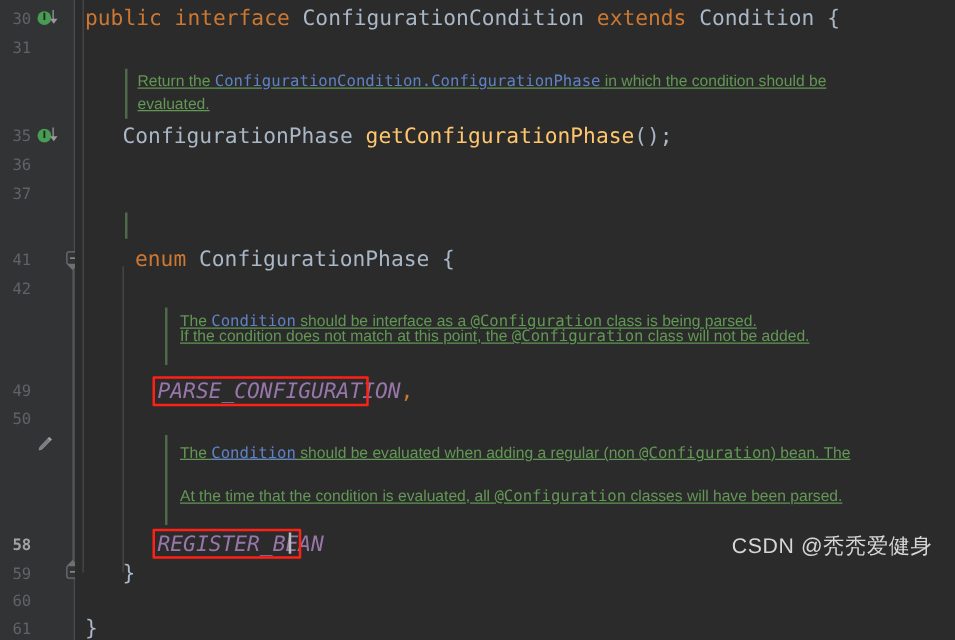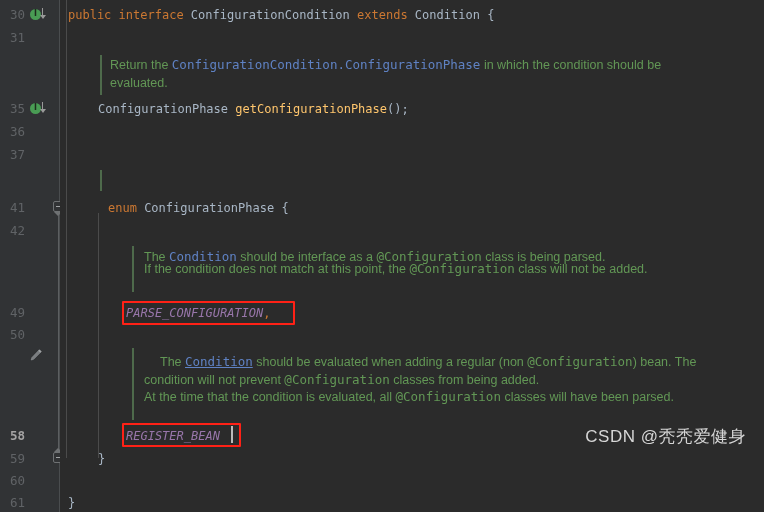--- a/index.html
+++ b/index.html
@@ -151,32 +151,33 @@
     left: 60px; top: 0;
     width: 704px; height: 512px;
     background: #2B2B2B;
     overflow: hidden;
   }
   .code-line {
     position: absolute;
     left: 0;
     white-space: pre;
     font-family: "DejaVu Sans Mono", monospace;
-    font-size: 12px;
+    font-size: 17px;
     line-height: 14px;
     color: #A9B7C6;
   }
   .doc-line {
     position: absolute;
     left: 0;
     white-space: pre;
     font-family: "Liberation Sans", sans-serif;
     font-size: 12.5px;
     line-height: 14px;
     color: #629755;
+    text-decoration: underline;
   }
   .doc-line .mono {
     font-family: "DejaVu Sans Mono", monospace;
     font-size: 12.5px;
   }
 
   .kw    { color: #CC7832; }
   .ident { color: #A9B7C6; }
   .mname { color: #FFC66D; }
   .plain { color: #A9B7C6; }
@@ -310,22 +311,21 @@
     <div class="code-line" style="left:38px; top:102px;text-align:right;"><span class="ident">ConfigurationPhase</span> <span class="mname">getConfigurationPhase</span><span class="plain">();</span></div>
 
 
     <div class="code-line" style="left:48px; top:201px;"><span class="kw">enum</span> <span class="ident">ConfigurationPhase</span> <span class="plain">{</span></div>
 
     <div class="doc-line" style="left:84px; top:250px;"><span>The </span><span class="doclink">Condition</span><span> should be interface as a </span><span class="mono">@Configuration</span><span> class is being parsed.</span></div>
     <div class="doc-line" style="left:84px; top:262px;text-align:right;"><span>If the condition does not match at this point, the </span><span class="mono">@Configuration</span><span> class will not be added.</span></div>
 
     <div class="code-line" style="left:66px; top:306px;"><span class="enumv">PARSE_CONFIGURATION</span><span class="kw">,</span></div>
 
-    <div class="doc-line" style="left:100px; top:355px;text-align:right;"><span>The </span><span class="doclink-u">Condition</span><span> should be evaluated when adding a regular (non </span><span class="mono">@Configuration</span><span>) bean. The</span></div>
-    <div class="doc-line" style="left:84px; top:373px;"><span>condition will not prevent </span><span class="mono">@Configuration</span><span> classes from being added.</span></div>
+    <div class="doc-line" style="left:84px; top:355px;text-align:right;"><span>The </span><span class="doclink-u">Condition</span><span> should be evaluated when adding a regular (non </span><span class="mono">@Configuration</span><span>) bean. The</span></div>
     <div class="doc-line" style="left:84px; top:390px;"><span>At the time that the condition is evaluated, all </span><span class="mono">@Configuration</span><span> classes will have been parsed.</span></div>
 
     <div class="code-line" style="left:66px; top:429px;"><span class="enumv">REGISTER_BEAN</span></div>
     <div class="caret" style="left:171px; top:426px; height:17px;"></div>
 
     <div class="code-line" style="left:38px; top:452px;"><span class="plain">}</span></div>
 
     <div class="code-line" style="left:8px; top:496px;"><span class="plain">}</span></div>
   </div>
 

